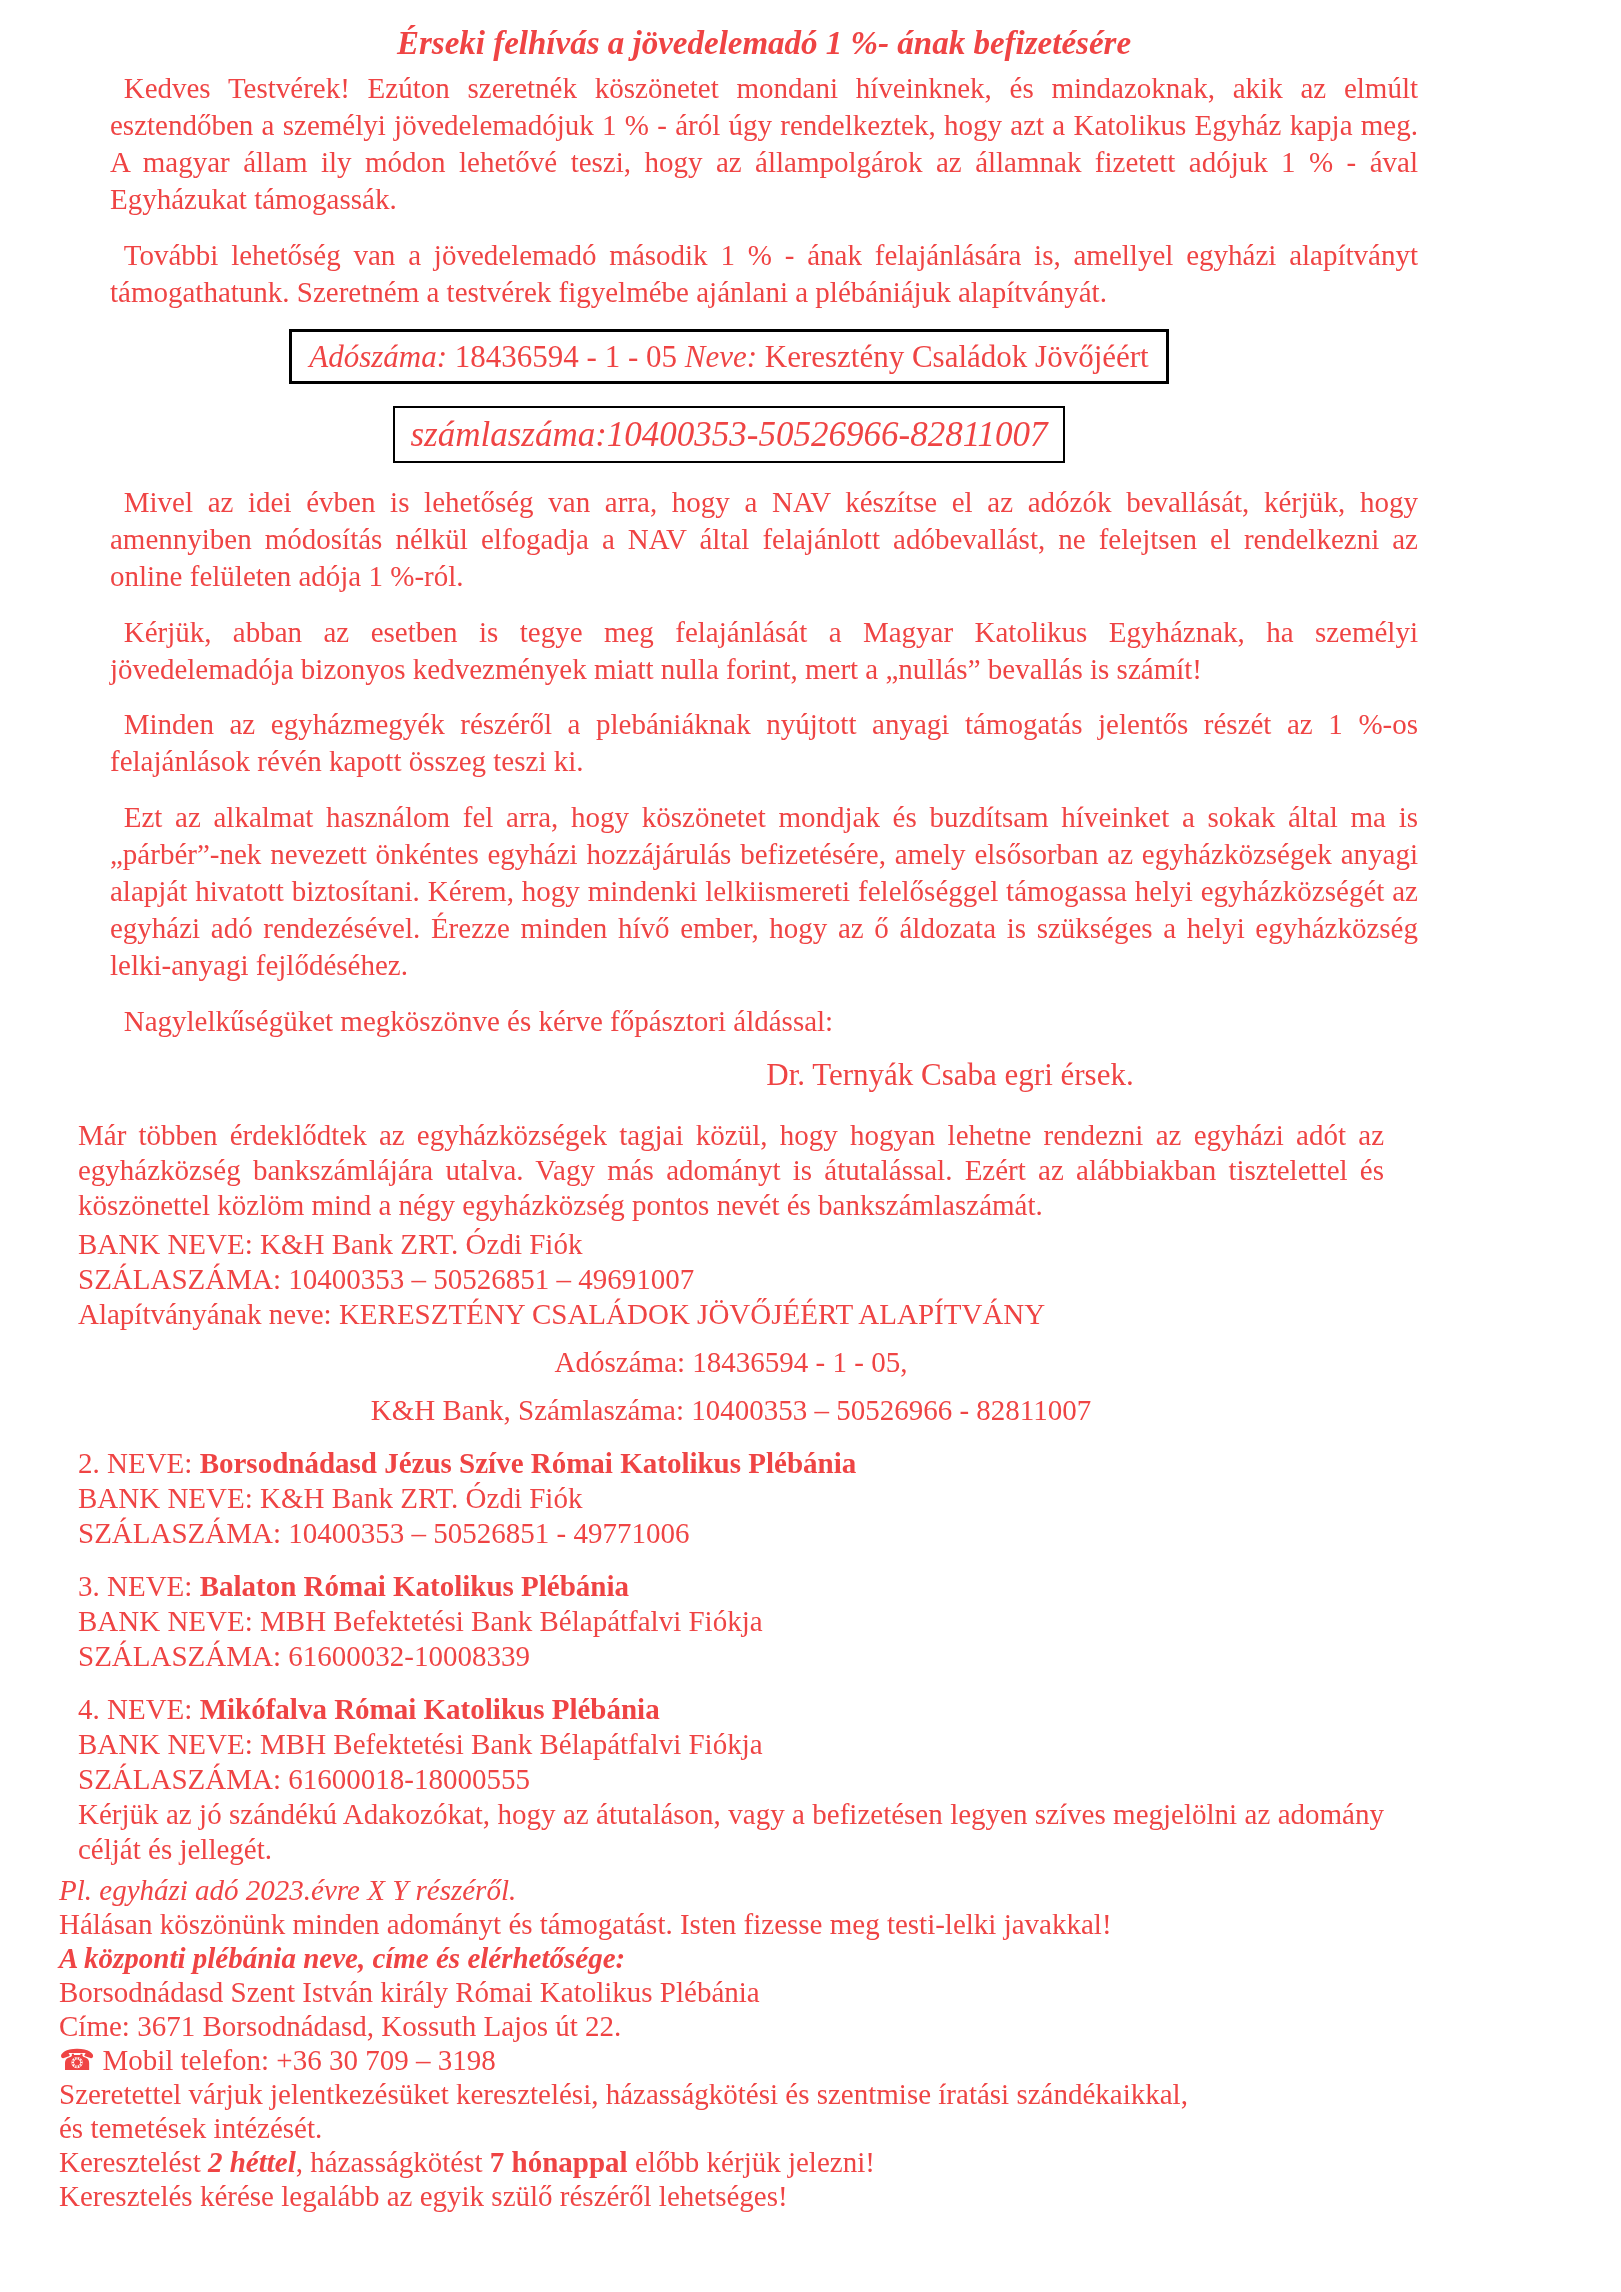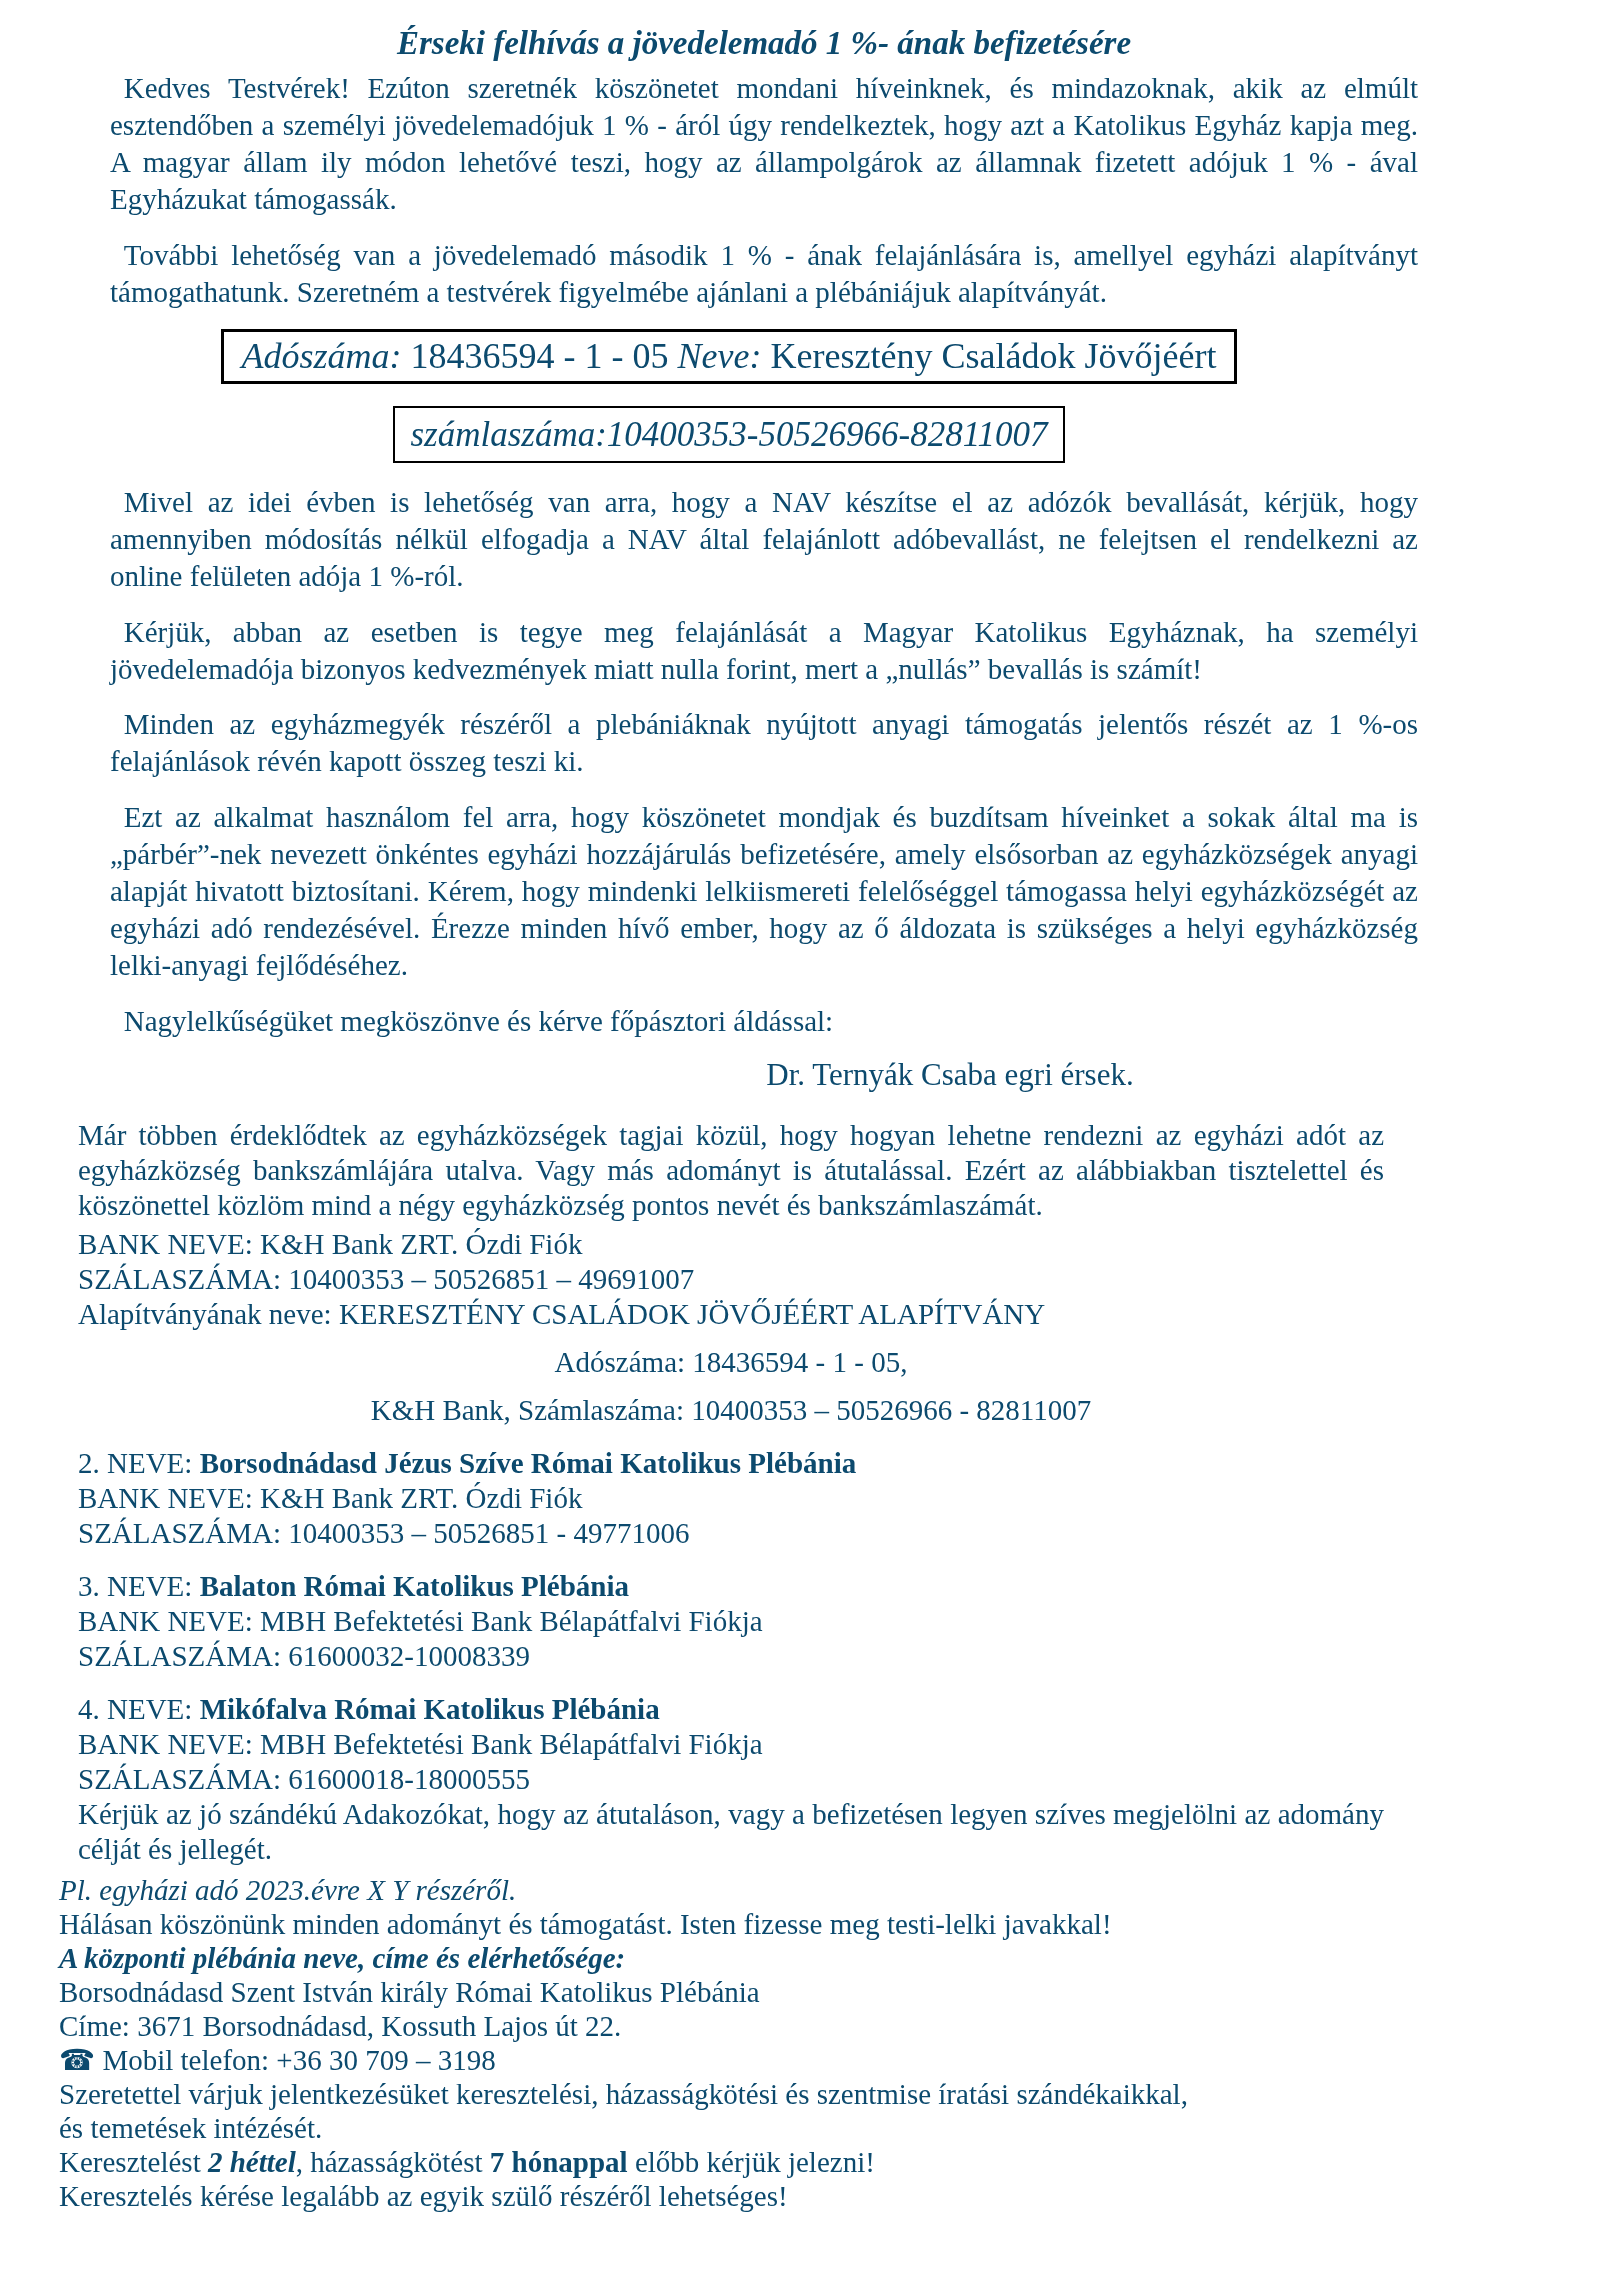--- a/index.html
+++ b/index.html
@@ -2,21 +2,21 @@
 <html lang="hu"><head>
 <meta charset="utf-8">
 <style>
   html, body { margin: 0; padding: 0; background: #ffffff; }
   .page {
     position: relative;
     width: 1458px;
     height: 2293px;
     box-sizing: border-box;
     background: #ffffff;
-    color: #0c4a6e;
+    color: #ef4444;
     font-family: "Liberation Serif", "DejaVu Serif", serif;
     font-size: 29px;
     padding-top: 23.5px;
     overflow: hidden;
   }
   .title {
     text-align: center;
     font-style: italic;
     font-size: 33px;
     margin: 0 40px 7.8px 110px;
@@ -27,21 +27,21 @@
     text-align: justify;
     text-indent: 13.7px;
     line-height: 37px;
     margin: 0 0 18.6px 0;
   }
   .boxwrap { text-align: center; margin: 2px 0 21.6px 0; }
   .box1 {
     display: inline-block;
     border: 3.9px solid #000;
     padding: 4.9px 17.6px;
-    font-size: 36px;
+    font-size: 31px;
     line-height: 39px;
   }
   .box2 {
     display: inline-block;
     border: 2.9px solid #000;
     padding: 4.9px 15.7px;
     font-size: 35px;
     line-height: 43px;
     font-style: italic;
   }

